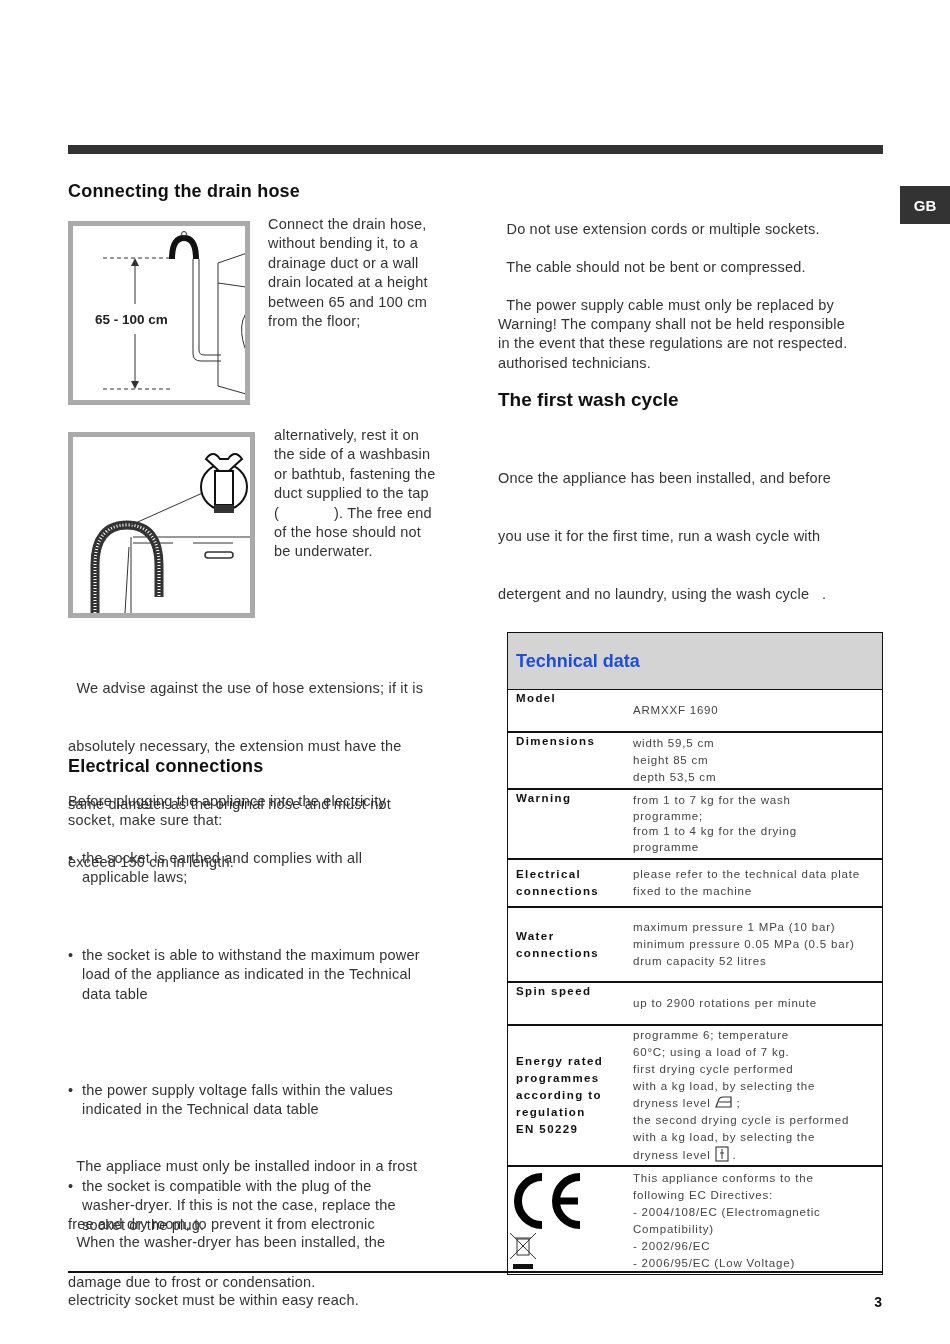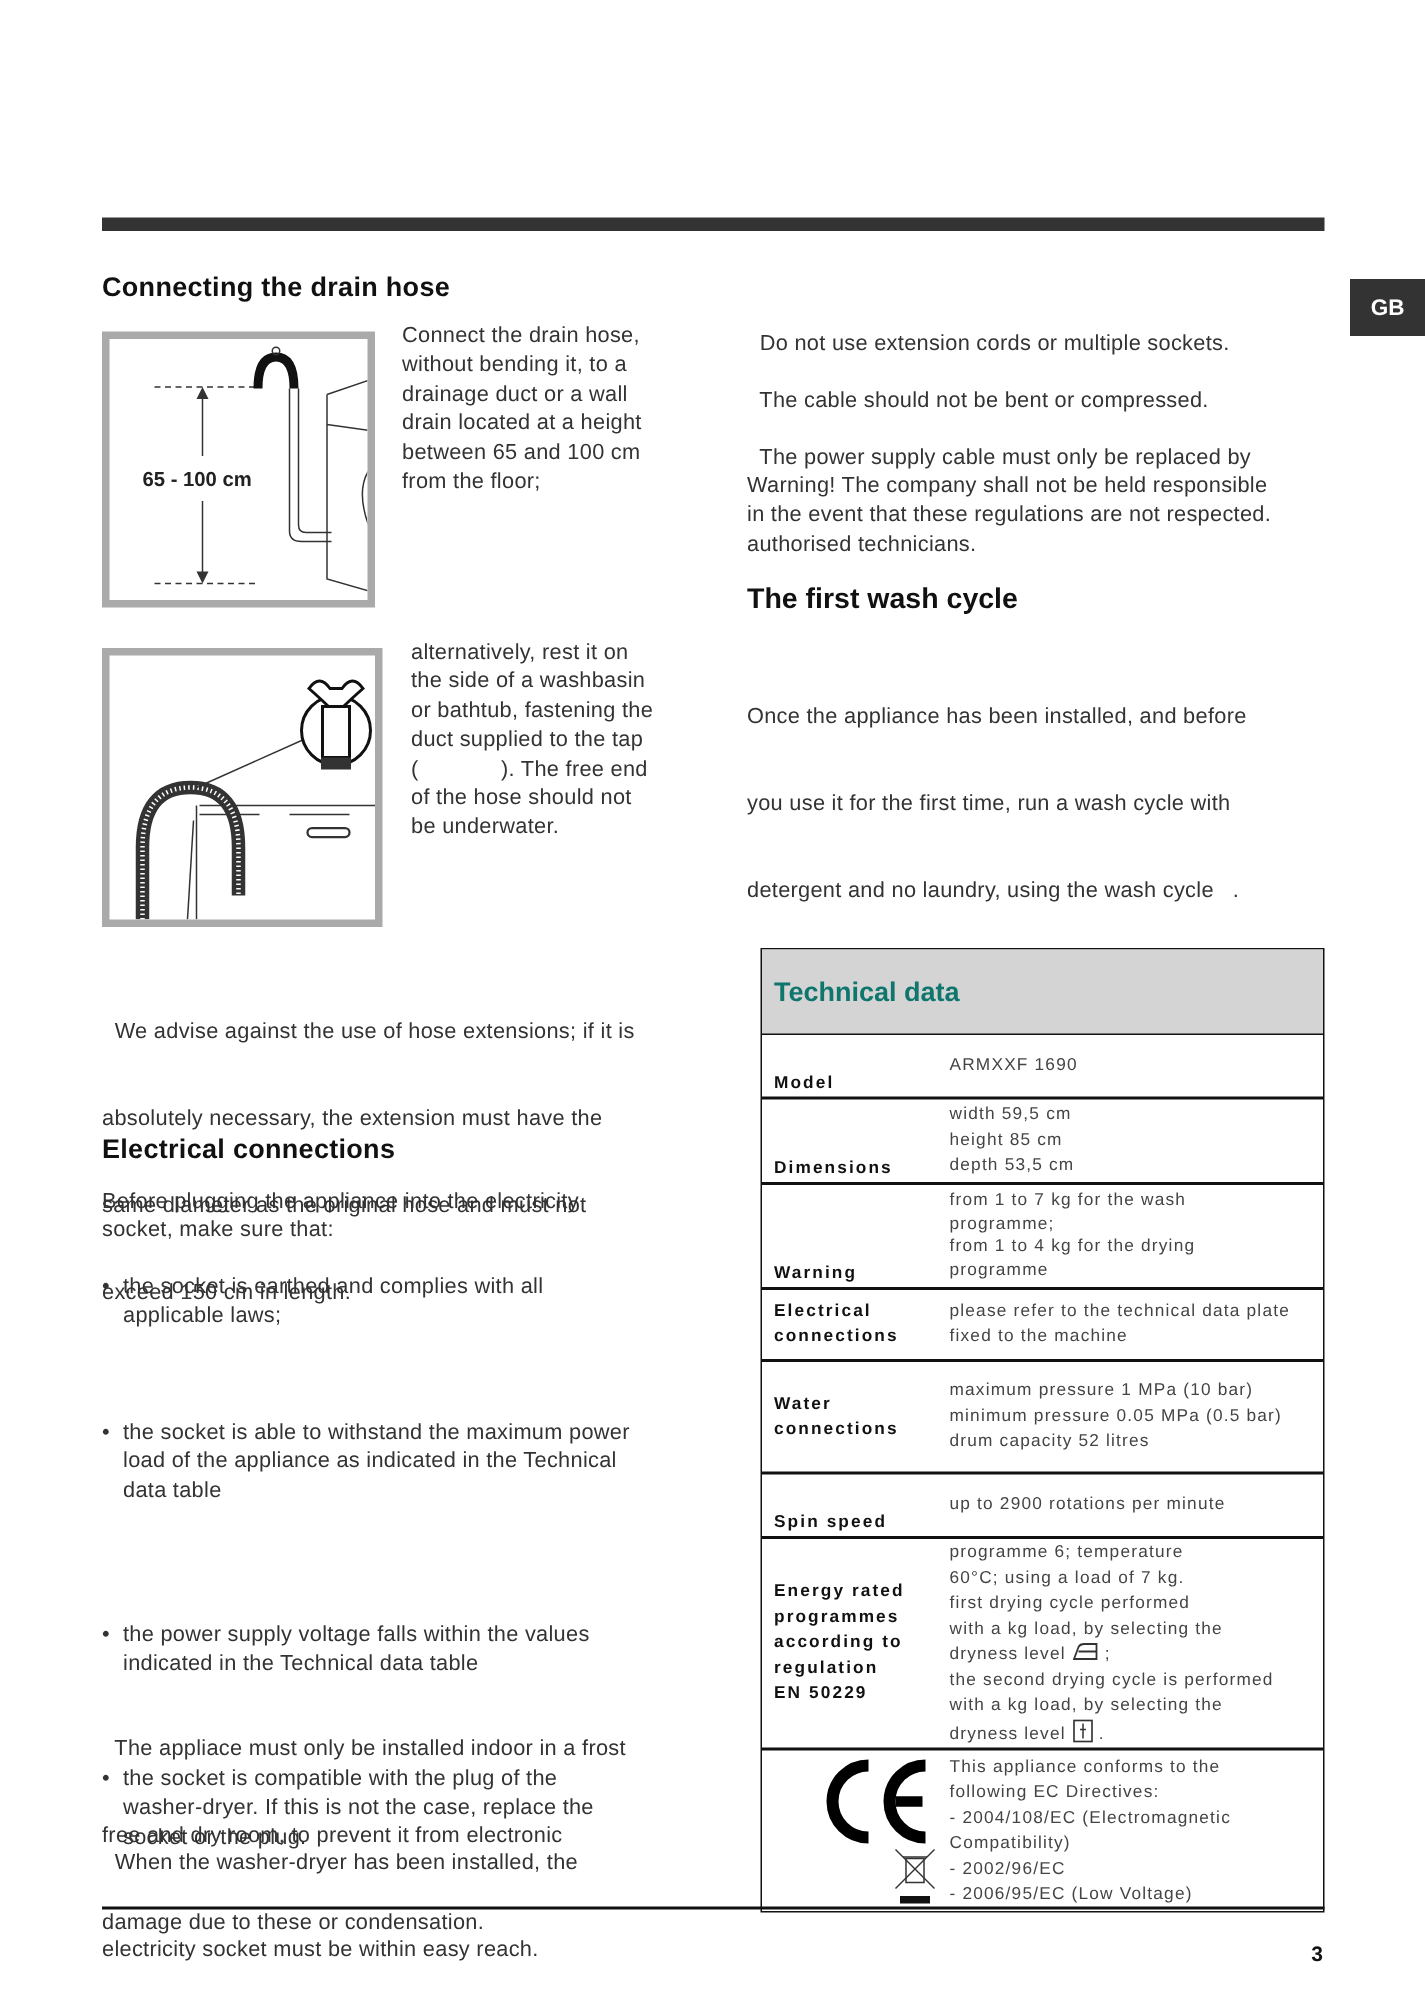--- a/index.html
+++ b/index.html
@@ -14,24 +14,24 @@
     .h-large { font-weight:bold; font-size:19px; color:#111; }
     .figbox { border:5px solid #aaa; background:#fff; box-sizing:border-box; overflow:hidden; }
     .bullet { position:relative; padding-left:14px; }
     .bullet::before { content:"•"; position:absolute; left:0; top:0; }
     .bottombar { left:68px; top:1271px; width:815px; height:2px; background:#111; }
     .pagenum { left:860px; top:1294px; width:22px; text-align:right; font-weight:bold; font-size:14px; color:#111; }
 
     
     .tech { left:507px; top:632px; width:376px; border:1px solid #111; box-sizing:border-box; }
     .tech-head { height:56px; background:#d4d4d4; border-bottom:1px solid #111; display:flex; align-items:center; padding-left:8px; }
-    .tech-head span { font-weight:bold; font-size:18px; color:#0f766e; }
+    .tech-head span { font-weight:bold; font-size:18px; color:#1d4ed8; }
     .trow { display:flex; border-bottom:2px solid #111; box-sizing:border-box; }
     .trow:last-child { border-bottom:none; }
-    .tlabel { width:117px; padding-left:8px; display:flex; align-items:flex-end; font-weight:bold; font-size:11.5px;
+    .tlabel { width:117px; padding-left:8px; display:flex; align-items:flex-start; font-weight:bold; font-size:11.5px;
               letter-spacing:1.4px; color:#111; line-height:17px; box-sizing:border-box; }
     .tval { flex:1; padding-left:8px; display:flex; flex-direction:column; justify-content:center; font-size:11.5px;
             letter-spacing:0.8px; color:#444; line-height:17px; }
     .tval .ln { white-space:nowrap; }
   </style>
 </head>
 <body>
 
 <div class="abs topbar"></div>
 <div class="abs gbtab">
@@ -124,21 +124,21 @@
 </div>
 <div class="abs body bullet" style="left:68px;top:1041px;">
   <div>the socket is compatible with the plug of the</div>
   <div>washer-dryer. If this is not the case, replace the</div>
   <div>socket or the plug.</div>
 </div>
 
 <div class="abs body" style="left:68px;top:1118px;white-space:pre;">
   <div>  The appliace must only be installed indoor in a frost</div>
   <div>free and dry room, to prevent it from electronic</div>
-  <div>damage due to these or condensation.</div>
+  <div>damage due to frost or condensation.</div>
 </div>
 <div class="abs body" style="left:68px;top:1194px;white-space:pre;">
   <div>  When the washer-dryer has been installed, the</div>
   <div>electricity socket must be within easy reach.</div>
 </div>
 
 <div class="abs body" style="left:498px;top:181px;white-space:pre;">
   <div>  Do not use extension cords or multiple sockets.</div>
 </div>
 <div class="abs body" style="left:498px;top:219px;white-space:pre;">

